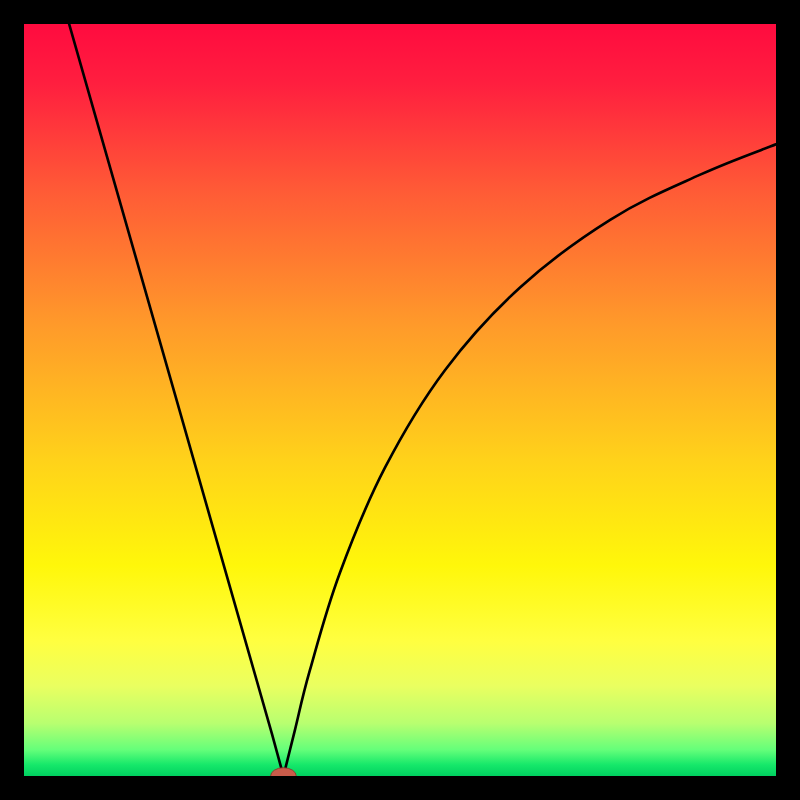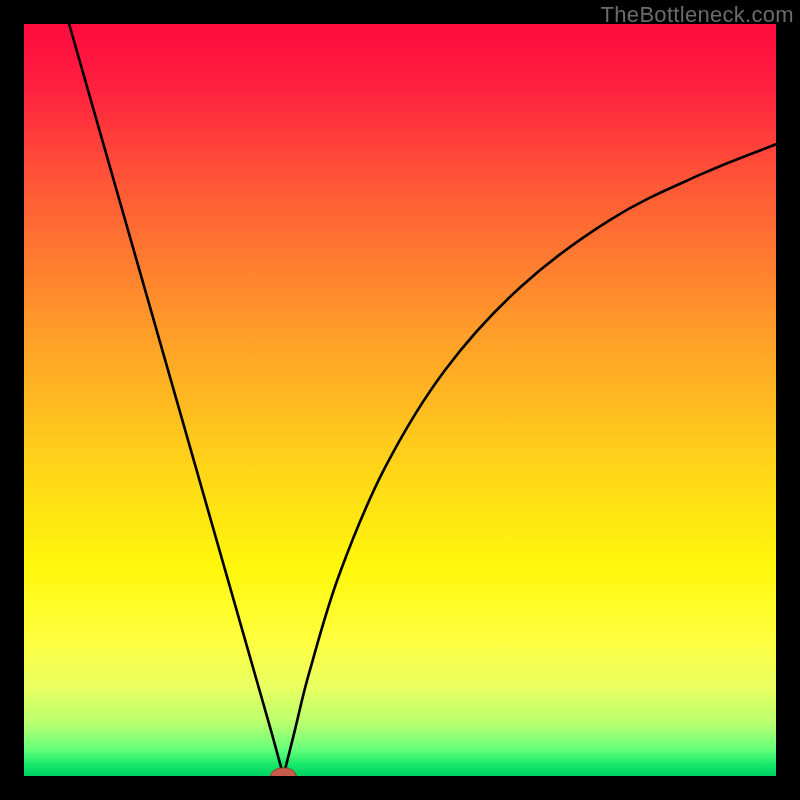--- a/index.html
+++ b/index.html
@@ -61,14 +61,13 @@
             <stop offset="100%" stop-color="#00d060"></stop>
           </linearGradient>
       </defs>
       <rect x="0" y="0" width="100" height="100" fill="url(#g)"></rect>
     </svg>
     <svg id="curve-layer" class="gradient" width="752" height="752" viewBox="0 0 100 100" preserveAspectRatio="none">
       <path id="curve-path" fill="none" stroke="#000000" stroke-width="0.35" stroke-linejoin="round" stroke-linecap="round" d="M 6 0 L 10 14 L 15 31.5 L 20 49 L 25 66.5 L 30 84 L 33 94.5 L 34.5 100 C 34.77 98.92, 35.37 96.52, 36 94 C 36.63 91.48, 36.92 89.78, 38 86 C 39.08 82.22, 40.2 77.86, 42 73 C 43.8 68.14, 45.48 63.86, 48 59 C 50.52 54.14, 52.760000000000005 50.32, 56.00000000000001 46 C 59.24000000000001 41.68, 62.04 38.6, 66 35 C 69.96 31.4, 73.68 28.7, 78 26 C 82.32 23.3, 86.04 21.8, 90 20 C 93.96 18.2, 98.2 16.72, 100 16"></path>
       <ellipse id="min-marker" fill="#c95b4a" stroke="#8b3a2d" stroke-width="0.12" cx="34.5" cy="100" rx="1.7" ry="1.1"></ellipse>
     </svg>
   </div>
-  <div class="watermark">TheBottleneck.com</div>
 </div>
 
 </body></html>

